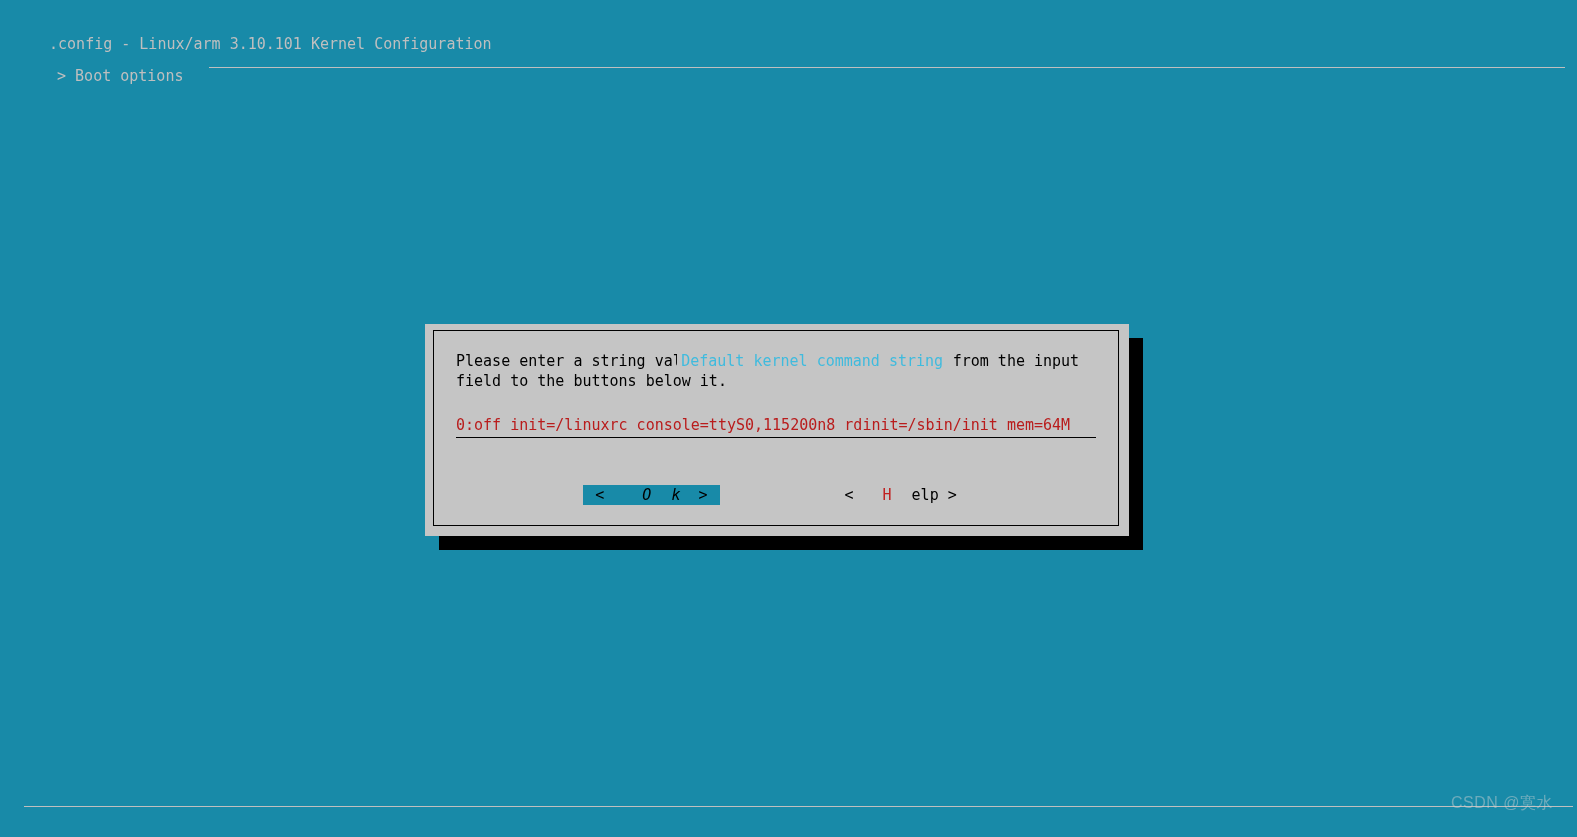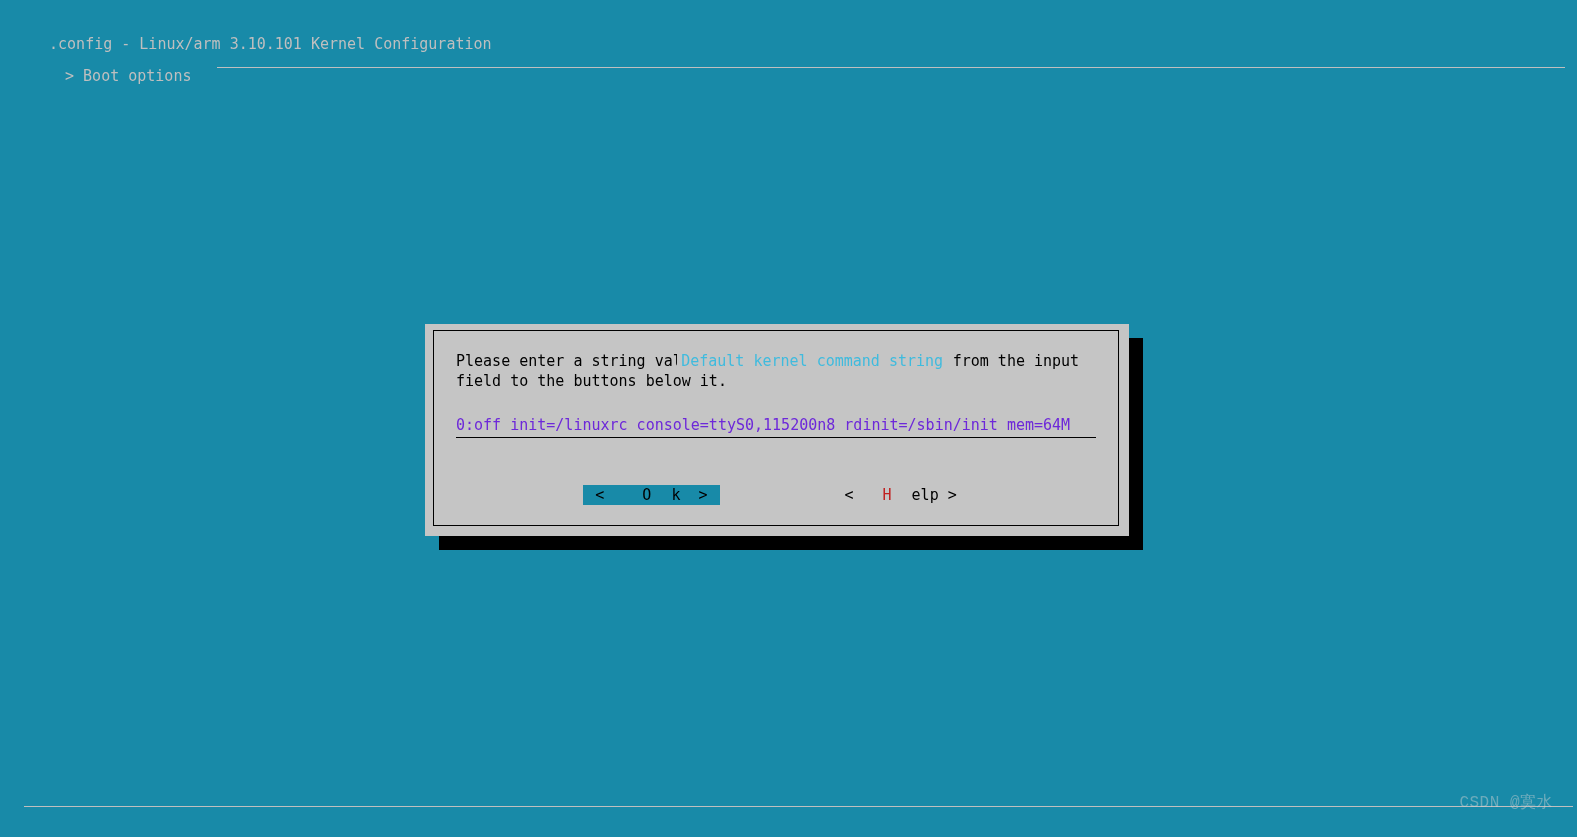--- a/index.html
+++ b/index.html
@@ -7,36 +7,36 @@
   body {
     background:#188aa8;
     font-family:"DejaVu Sans Mono","Liberation Mono",Consolas,monospace;
     font-size:15px;
     line-height:20px;
     color:#bfbfbf;
   }
   .screen { position:relative; width:100%; height:100%; }
   .title { position:absolute; top:4px; left:10px; color:#bfbfbf; white-space:pre; }
   .breadcrumb-line {
-    position:absolute; top:26px; left:16px; right:0;
+    position:absolute; top:26px; left:8px; right:0;
     display:flex; align-items:center; white-space:pre;
   }
   .breadcrumb-line .bc-text { padding-left:10px; color:#bfbfbf; }
   .breadcrumb-line .hline {
     flex:1; border-top:1px solid #bfbfbf; margin:0 2px 0 6px;
     position:relative; top:1px;
   }
   .footer-hline {
     position:absolute; bottom:10px; left:4px; right:4px;
     border-top:1px solid #bfbfbf;
   }
   .watermark {
     position:absolute; right:14px; bottom:14px;
     color:#d3d3d3; opacity:.45; font-size:16px;
-    font-family:Liberation Mono, monospace; letter-spacing:.5px;
+    font-family:Liberation Sans, sans-serif; letter-spacing:.5px;
   }
   
   .dialog-shadow {
     position:absolute; width:704px; height:212px;
     left:419px; top:318px;
     background:#000;
   }
   .dialog {
     position:absolute; width:704px; height:212px;
     left:405px; top:304px;
@@ -48,34 +48,34 @@
   }
   .dialog-title {
     position:absolute; top:-10px; left:0; right:0;
     text-align:center; color:#3fbbde; background:transparent;
     white-space:pre;
   }
   .dialog-title span { background:#c5c5c5; padding:0 4px; }
   .dialog-body { padding:10px 12px 6px; white-space:pre-wrap; color:#000; }
   .input-field {
     display:block; margin:18px 12px 6px;
-    white-space:pre; color:#6d28d9;
+    white-space:pre; color:#b91c1c;
     border:none; border-bottom:1px solid #000;
     background:transparent; font:inherit;
     width:calc(100% - 24px);
     padding:0 0 2px;
     outline:none;
   }
   .buttons {
     position:absolute; bottom:10px; left:0; right:0;
     display:flex; justify-content:center; gap:80px;
     white-space:pre;
   }
   .btn { font:inherit; border:none; cursor:default; padding:0 2px; }
-  .btn-sel { background:#188aa8; color:#000; }
+  .btn-sel { background:#188aa8; color:#000;font-style:italic; }
   .btn-unsel { background:transparent; color:#000;margin-left:33px; }
   .hotkey { color:#c02020; }
 </style>
 </head>
 <body>
 
 <div class="screen">
 
   <div class="title"> .config - Linux/arm 3.10.101 Kernel Configuration</div>
 

